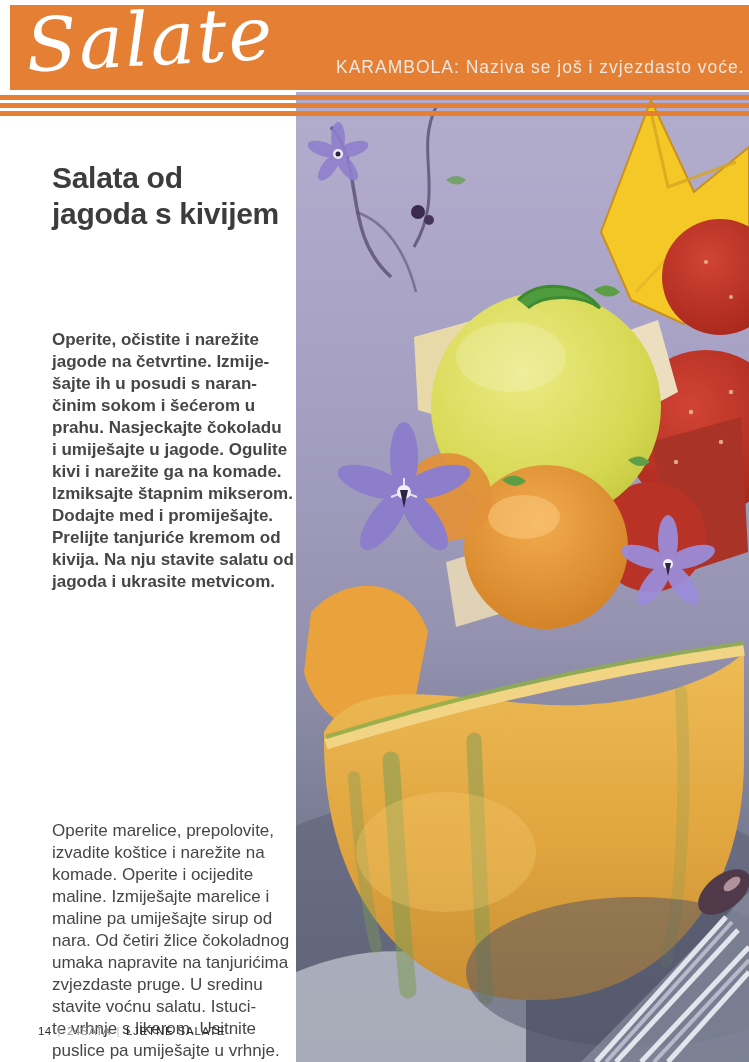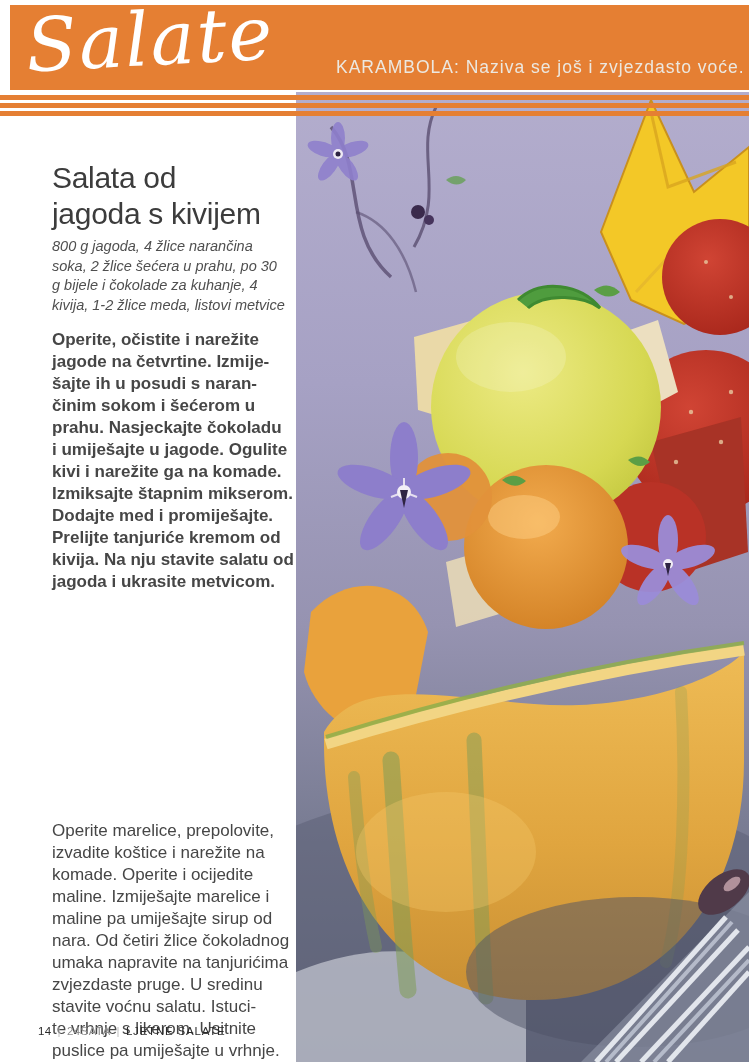--- a/index.html
+++ b/index.html
@@ -22,21 +22,21 @@
     position:absolute;left:336px;top:57px;z-index:3;
     font-size:17.5px;letter-spacing:1px;color:#ece8e0;white-space:nowrap;
   }
   .stripe{position:absolute;left:0;width:749px;height:5px;background:#e57f33;z-index:2;}
   .stripe1{top:95px;}
   .stripe2{top:103px;}
   .stripe3{top:111px;}
   
   .col{position:absolute;left:52px;width:250px;z-index:1;}
   .recipe-title{
-    font-size:30px;line-height:36px;color:#3c3c3c;font-weight:400;
+    font-size:30px;line-height:36px;color:#3c3c3c;font-weight:700;
     white-space:pre-line;letter-spacing:-0.3px;
   }
   .ingredients{
     font-size:14.5px;line-height:19.5px;color:#4f4f4f;font-style:italic;
     white-space:pre-line;
   }
   .method{
     font-size:17px;line-height:22px;color:#464646;white-space:pre-line;
   }
   .t1{top:160px;}
@@ -233,24 +233,20 @@
   <div class="band"></div>
   <div class="masthead">Salate</div>
   <div class="ticker">KARAMBOLA: Naziva se još i zvjezdasto voće. P</div>
 
   <div class="stripe stripe1"></div>
   <div class="stripe stripe2"></div>
   <div class="stripe stripe3"></div>
 
   <div class="col t1 recipe-title">Salata od
 jagoda s kivijem</div>
-  <div class="col i1 ingredients">800 g jagoda, 4 žlice narančina
-soka, 2 žlice šećera u prahu, po 30
-g bijele i čokolade za kuhanje, 4
-kivija, 1-2 žlice meda, listovi metvice</div>
   <div class="col m1 method">Operite, očistite i narežite
 jagode na četvrtine. Izmije-
 šajte ih u posudi s naran-
 činim sokom i šećerom u
 prahu. Nasjeckajte čokoladu
 i umiješajte u jagode. Ogulite
 kivi i narežite ga na komade.
 Izmiksajte štapnim mikserom.
 Dodajte med i promiješajte.
 Prelijte tanjuriće kremom od

